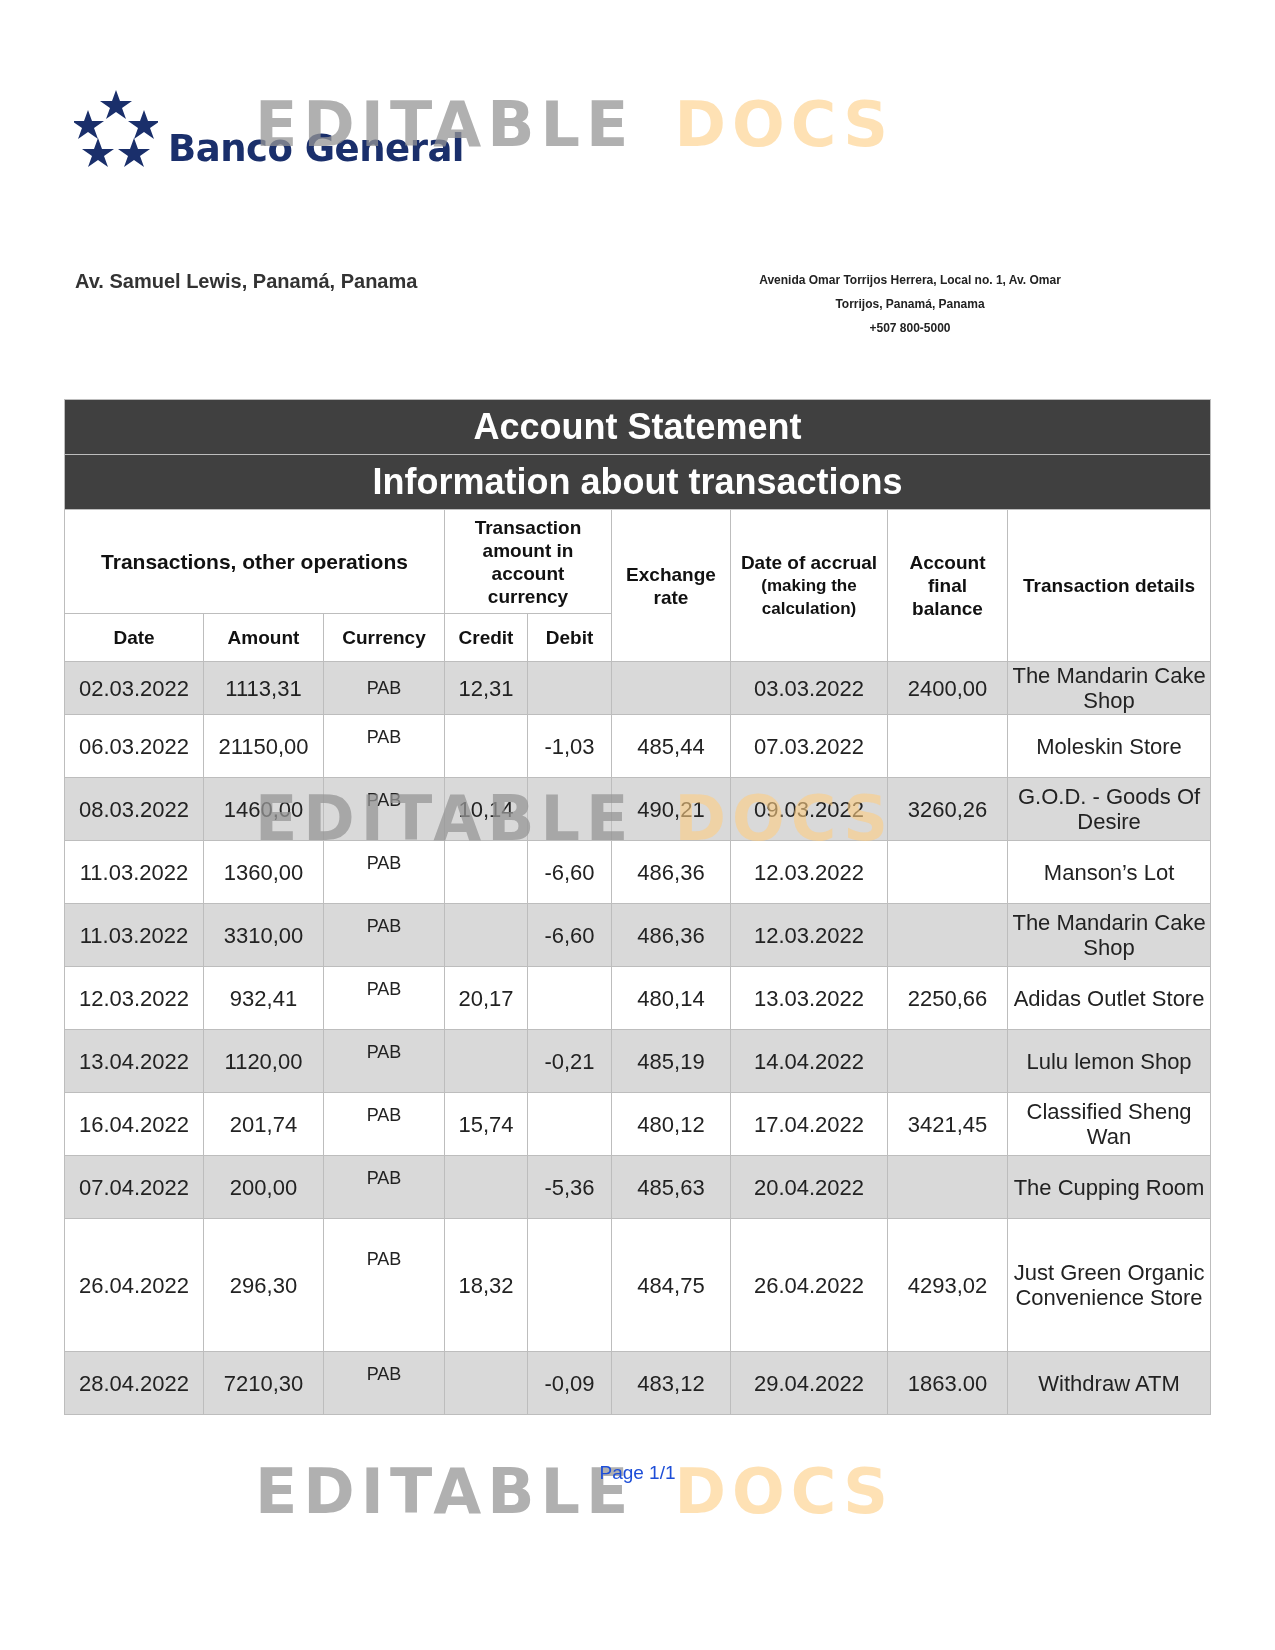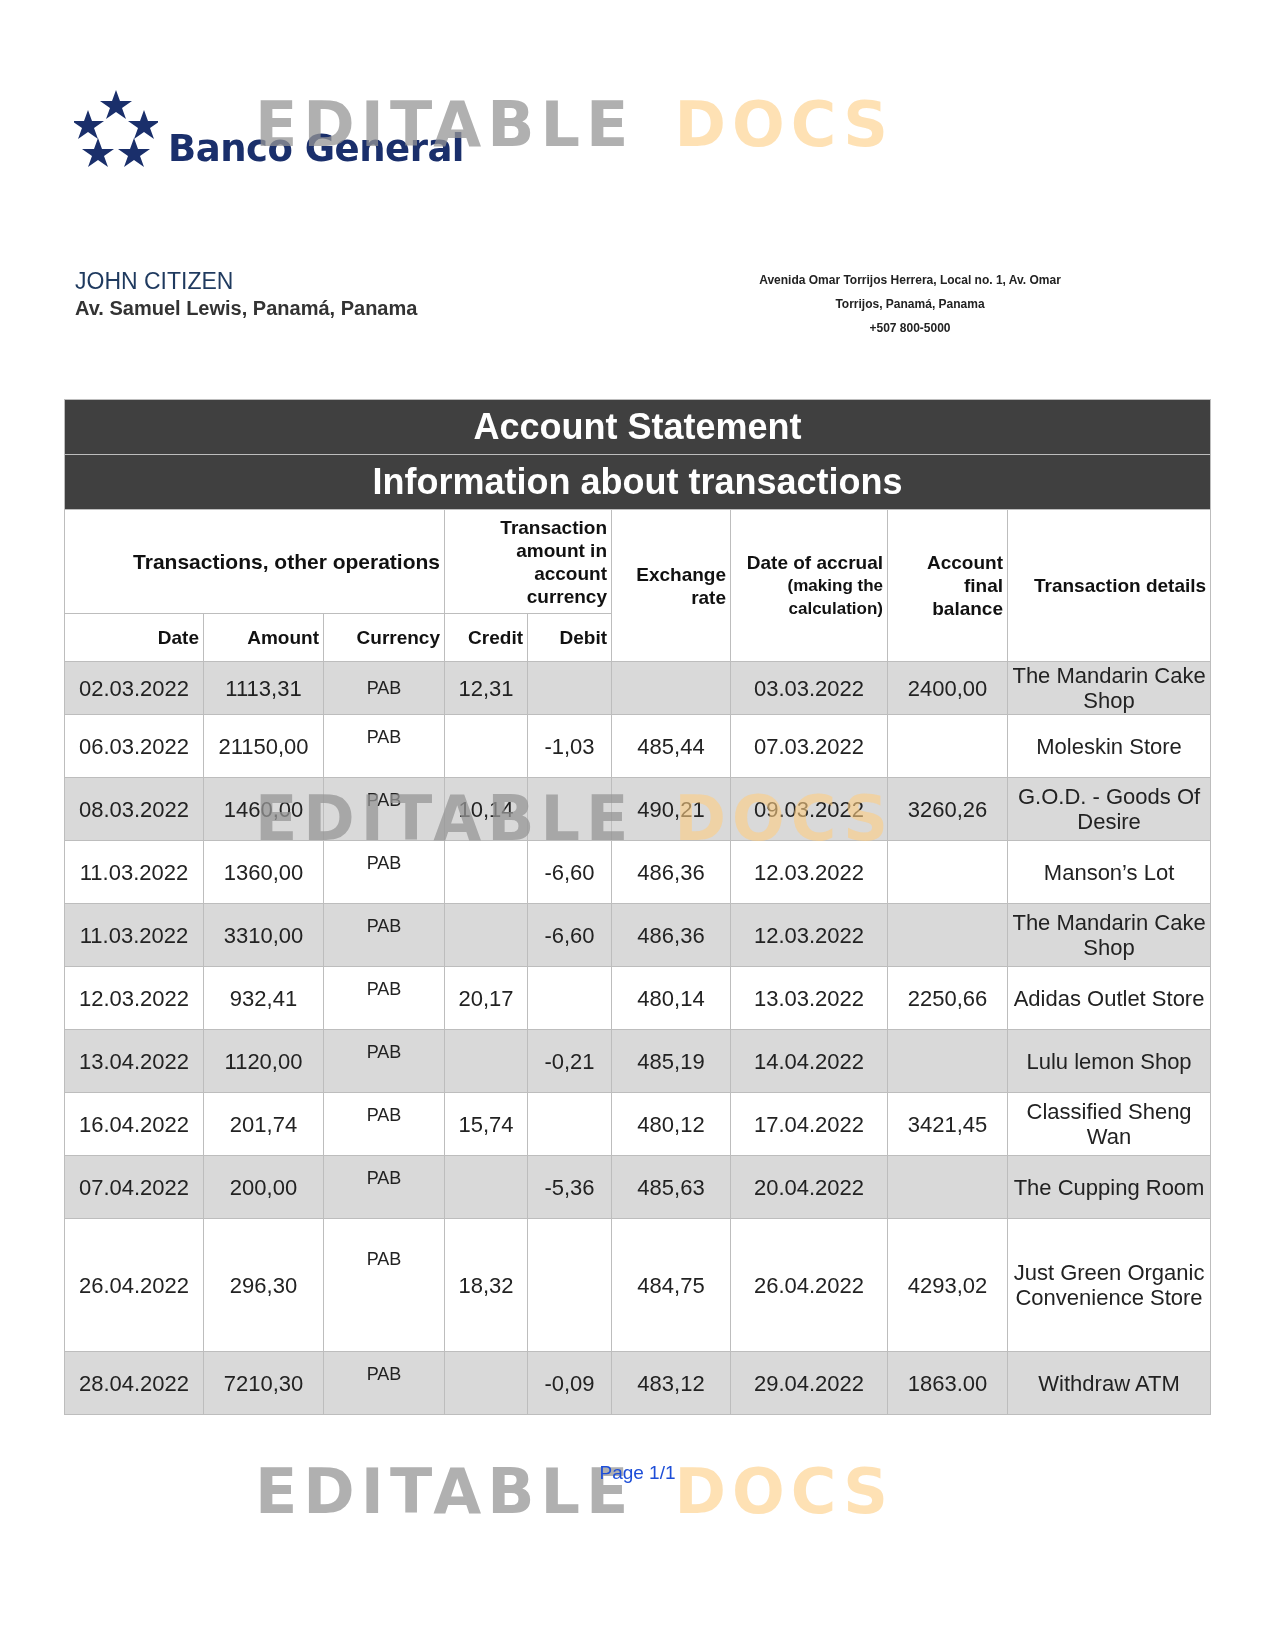--- a/index.html
+++ b/index.html
@@ -10,21 +10,21 @@
   .wm { position:absolute; font-family:"DejaVu Sans", sans-serif; font-weight:bold; font-size:62px; letter-spacing:6px; pointer-events:none; white-space:nowrap; z-index:5; }
   .wm .a { color:rgba(150,150,150,0.75); }
   .wm .b { color:rgba(253,205,130,0.6); margin-left:40px; }
   .client { position:absolute; left:75px; top:268px; }
   .client-name { font-size:23px; color:#1f3a5f; }
   .client-addr { font-size:20px; font-weight:bold; color:#333; margin-top:2px; }
   .bank { position:absolute; right:85px; top:268px; text-align:center; font-size:12px; font-weight:bold; color:#222; line-height:24px; width:560px; }
   table { position:absolute; left:64px; top:399px; width:1146px; border-collapse:collapse; table-layout:fixed; }
   td, th { border:1px solid #bdbdbd; text-align:center; padding:0 4px; }
   .bar th { background:#404040; color:#fff; font-size:36px; font-weight:bold; height:54px; border-color:#bdbdbd; }
-  .hd th { font-size:19px; font-weight:bold; background:#fff; color:#111; line-height:23px;text-align:right; }
+  .hd th { font-size:19px; font-weight:bold; background:#fff; color:#111; line-height:23px; }
   .hd .small { font-size:17px; }
   tbody td { font-size:22px; color:#222; height:52px; line-height:25px; }
   tbody tr.g td { background:#d9d9d9; }
   td.cur { font-size:18px; vertical-align:top; padding-top:10px; }
   tr.tall td { height:104px; }
   .footer { position:absolute; left:0; width:1275px; top:1462px; text-align:center; font-size:19px; color:#1d4ed8; z-index:6; }
 </style>
 </head>
 <body>
 
@@ -39,21 +39,20 @@
     </g>
   </svg>
   <span class="logo-text">Banco General</span>
 </div>
 
 <div class="wm" style="left:255px; top:88px;">
   <span class="a">EDITABLE</span><span class="b">DOCS</span>
 </div>
 
 <div class="client">
-  <div class="client-name">JOHN CITIZEN</div>
   <div class="client-addr">Av. Samuel Lewis, Panamá, Panama</div>
 </div>
 
 <div class="bank">
   <div>Avenida Omar Torrijos Herrera, Local no. 1, Av. Omar</div>
   <div>Torrijos, Panamá, Panama</div>
   <div>+507 800-5000</div>
 </div>
 
 <table>

